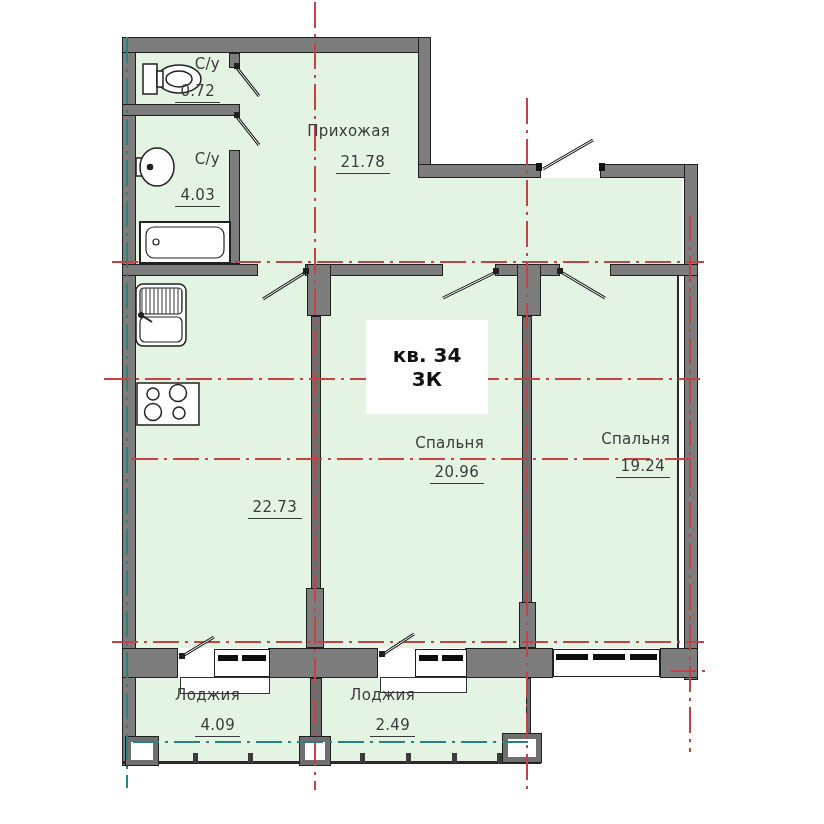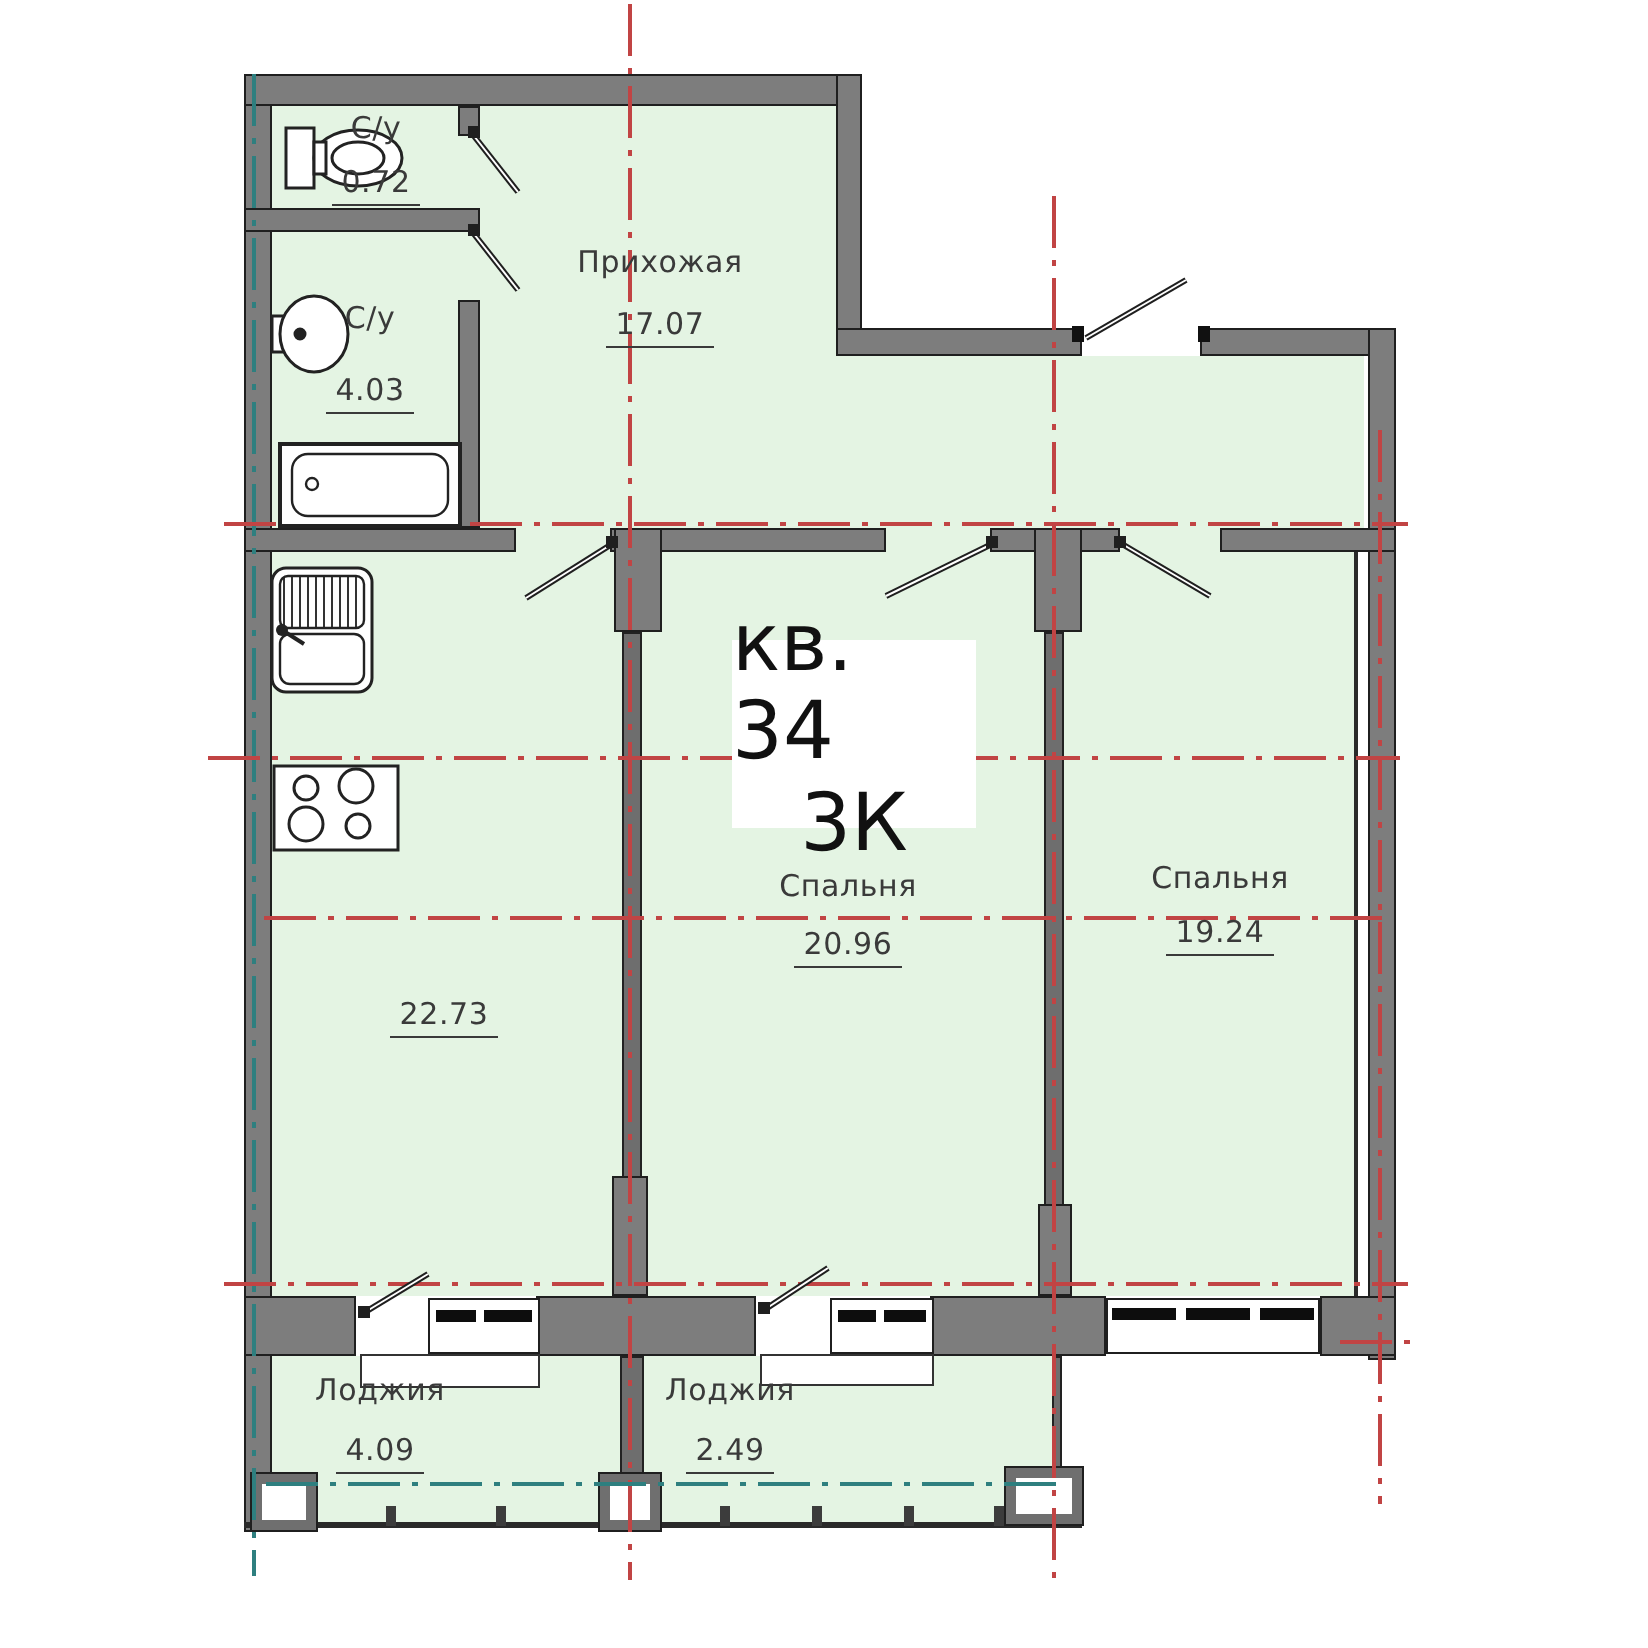--- a/index.html
+++ b/index.html
@@ -14,25 +14,25 @@
   .win{position:absolute;background:#fff;border:1.5px solid #1f1f1f;box-sizing:border-box}
   .sill{position:absolute;background:#fff;border:1px solid #333;box-sizing:border-box}
   .bar{position:absolute;background:#0d0d0d}
   .notch{position:absolute;background:#fff}
   .post{position:absolute;background:#3c3c3c}
   .cap{position:absolute;background:#111}
   .axr-h{position:absolute;height:2px;z-index:40;background:repeating-linear-gradient(to right,#c14444 0 26px,transparent 26px 32px,#c14444 32px 35px,transparent 35px 41px)}
   .axr-v{position:absolute;width:2px;z-index:40;background:repeating-linear-gradient(to bottom,#c14444 0 26px,transparent 26px 32px,#c14444 32px 35px,transparent 35px 41px)}
   .axt-h{position:absolute;height:2px;z-index:40;background:repeating-linear-gradient(to right,#2e7f7f 0 26px,transparent 26px 32px,#2e7f7f 32px 35px,transparent 35px 41px)}
   .axt-v{position:absolute;width:2px;z-index:40;background:repeating-linear-gradient(to bottom,#2e7f7f 0 26px,transparent 26px 32px,#2e7f7f 32px 35px,transparent 35px 41px)}
-  .lbl{position:absolute;text-align:center;color:#3a3a3a;font-size:15px;letter-spacing:.3px;z-index:60}
+  .lbl{position:absolute;text-align:right;color:#3a3a3a;font-size:15px;letter-spacing:.3px;z-index:60}
   .num span{border-bottom:1.5px solid #3a3a3a;padding:0 5px 2px}
   .title-box{position:absolute;left:366px;top:320px;width:122px;height:94px;background:#fff;z-index:55;
              display:flex;flex-direction:column;align-items:center;justify-content:center;gap:2px}
-  .title-box .t1,.title-box .t2{font-weight:normal;color:#111;font-size:40px;line-height:1.1}
+  .title-box .t1,.title-box .t2{font-weight:bold;color:#111;font-size:20px;line-height:1.1}
   svg.overlay{position:absolute;left:0;top:0;z-index:50}
   .zwin{z-index:30}.zwall{z-index:20}.zroom{z-index:10}
 </style>
 </head>
 <body>
 
 <div id="canvas">
 
   <div class="room zroom" style="left:136px;top:53px;width:93px;height:51px"></div>
   <div class="room zroom" style="left:136px;top:116px;width:93px;height:148px"></div>
@@ -195,21 +195,21 @@
     <div class="t2">3К</div>
   </div>
 
   <div class="lbl" style="left:156px;top:55px;width:64px">С/у</div>
   <div class="lbl num" style="left:156px;top:82px;width:64px"><span>0.72</span></div>
 
   <div class="lbl" style="left:150px;top:150px;width:70px">С/у</div>
   <div class="lbl num" style="left:150px;top:186px;width:70px"><span>4.03</span></div>
 
   <div class="lbl" style="left:270px;top:122px;width:120px">Прихожая</div>
-  <div class="lbl num" style="left:270px;top:153px;width:120px"><span>17.07</span></div>
+  <div class="lbl num" style="left:270px;top:153px;width:120px"><span>21.78</span></div>
 
   <div class="lbl num" style="left:142px;top:498px;width:160px"><span>22.73</span></div>
 
   <div class="lbl" style="left:364px;top:434px;width:120px">Спальня</div>
   <div class="lbl num" style="left:364px;top:463px;width:120px"><span>20.96</span></div>
 
   <div class="lbl" style="left:550px;top:430px;width:120px">Спальня</div>
   <div class="lbl num" style="left:550px;top:457px;width:120px"><span>19.24</span></div>
 
   <div class="lbl" style="left:140px;top:686px;width:100px">Лоджия</div>

